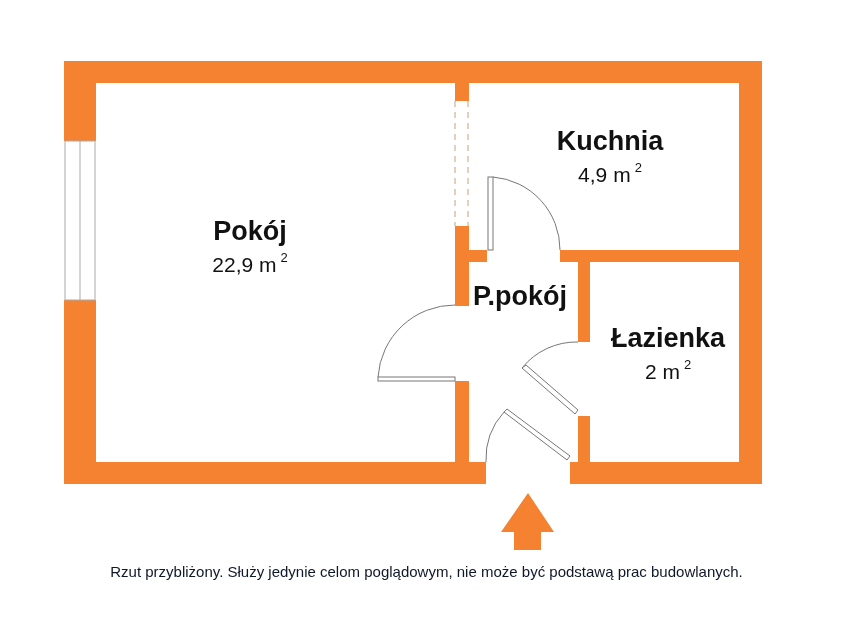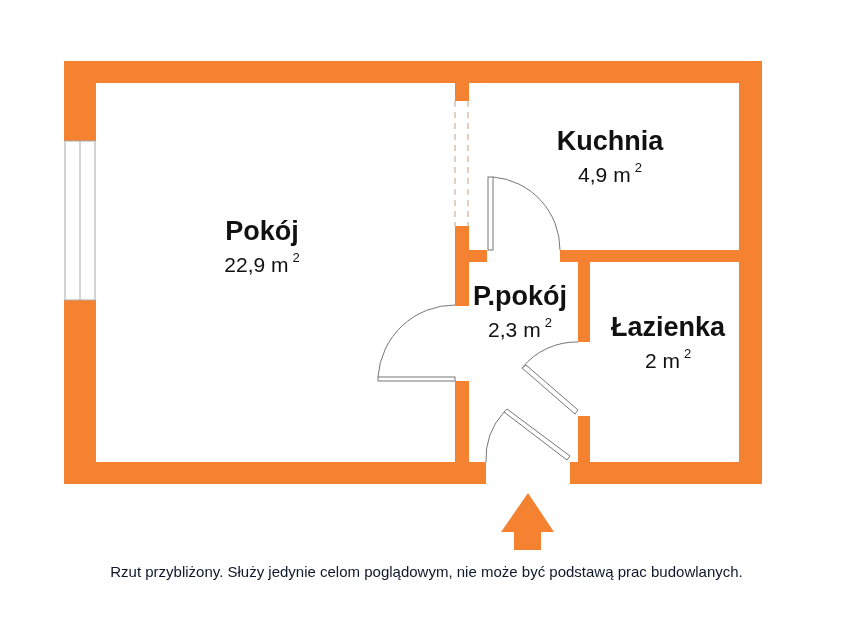--- a/index.html
+++ b/index.html
@@ -59,33 +59,32 @@
     <path d="M 578 342 A 70 70 0 0 0 522 368"></path>
     <polygon points="522,368 526,365 578,410 575,414" fill="#fff"></polygon>
 
     <path d="M 486 462 A 70 70 0 0 1 504 412"></path>
     <polygon points="504,412 507,409 570,456 567,460" fill="#fff"></polygon>
   </g>
 
   <polygon fill="#F58231" points="528,493 554,532 541,532 541,550 514,550 514,532 501,532"></polygon>
 </svg>
 
-<div class="room-label" style="left:192px; top:218px; width:140px;">
+<div class="room-label" style="left:180px; top:218px; width:140px;">
   <span class="room-name">Pokój</span>
   <span class="room-area"><span>22,9 m</span><sup>2</sup></span>
 </div>
 
 <div class="room-label" style="left:540px; top:128px; width:140px;">
   <span class="room-name">Kuchnia</span>
   <span class="room-area"><span>4,9 m</span><sup>2</sup></span>
 </div>
 
 <div class="room-label" style="left:450px; top:283px; width:140px;">
   <span class="room-name">P.pokój</span>
-  <span class="room-area"><span>2,3 m</span><sup>2</sup></span>
 </div>
 
-<div class="room-label" style="left:598px; top:314px; width:140px;">
+<div class="room-label" style="left:598px; top:325px; width:140px;">
   <span class="room-name">Łazienka</span>
   <span class="room-area"><span>2 m</span><sup>2</sup></span>
 </div>
 
 <div class="disclaimer">Rzut przybliżony. Służy jedynie celom poglądowym, nie może być podstawą prac budowlanych.</div>
 
 </body></html>

